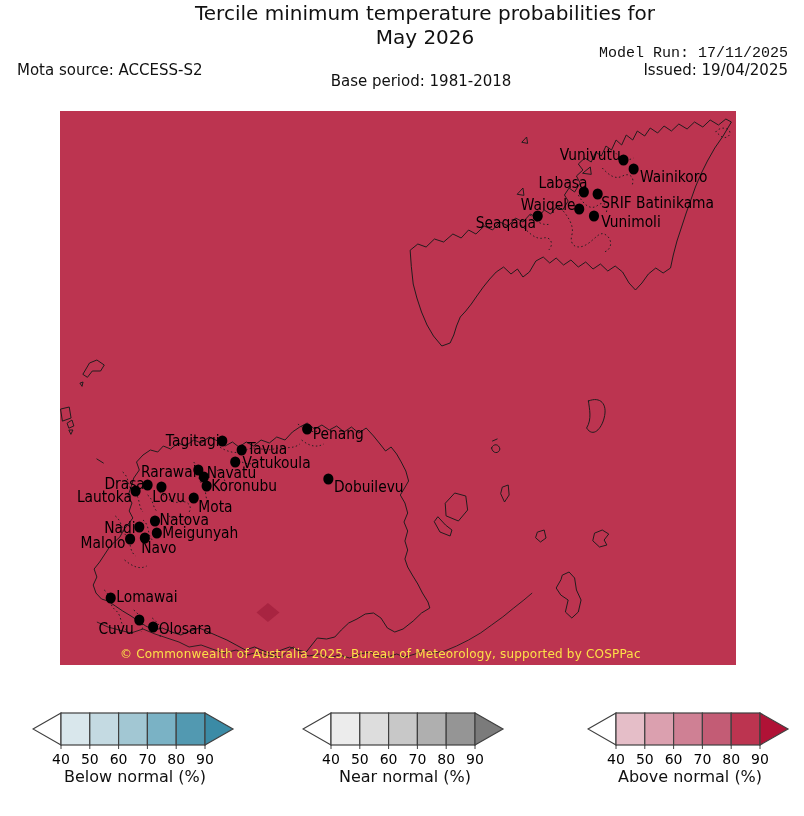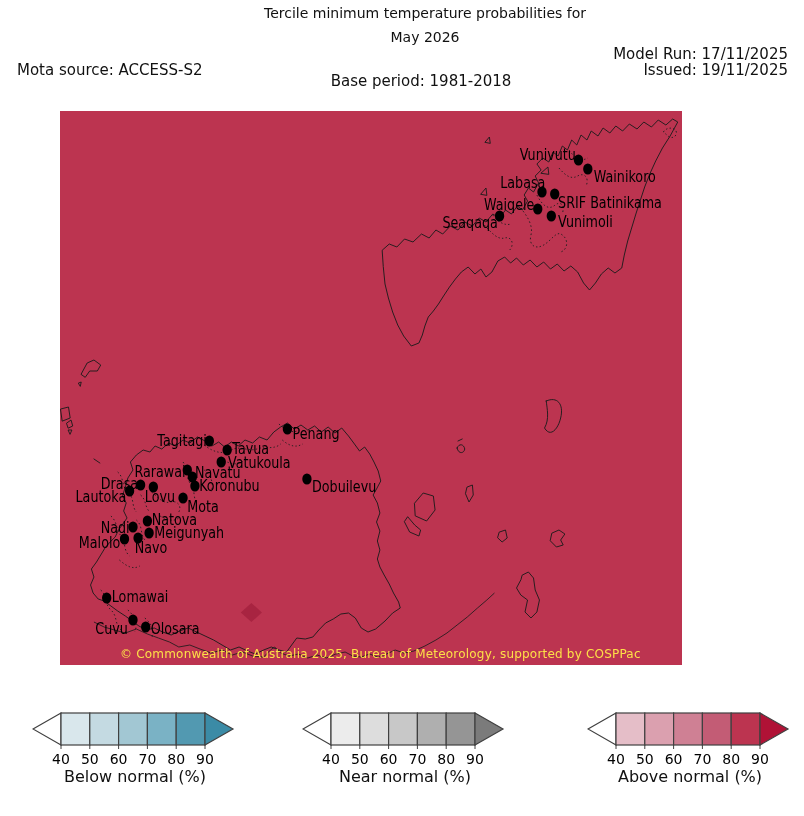--- a/index.html
+++ b/index.html
@@ -1,25 +1,25 @@
 <!DOCTYPE html>
 <html><head>
 <meta charset="utf-8">
 <style>
   html,body{margin:0;padding:0;background:#ffffff;}
   .page{position:relative;width:804px;height:816px;overflow:hidden;background:#ffffff;
         font-family:"DejaVu Sans","Liberation Sans",sans-serif;color:#111;}
   .title{position:absolute;top:1px;left:46px;right:0;text-align:center;
-         font-size:14px;line-height:24px;}
+         font-size:20px;line-height:24px;}
   .meta{position:absolute;font-size:15px;line-height:16px;white-space:nowrap;}
   .meta-source{left:17px;top:62px;}
   .meta-base{left:38px;right:0;text-align:center;top:73px;}
-  .meta-run{right:16px;top:46px;text-align:right;}
+  .meta-run{right:16px;top:46px;text-align:right;font-family:Liberation Mono, monospace;}
   .meta-issued{right:16px;top:62px;text-align:right;}
-  #map{position:absolute;left:60px;top:111px;width:622px;height:554px;}
+  #map{position:absolute;left:60px;top:111px;width:676px;height:554px;}
   #map svg{position:absolute;left:0;top:0;width:100%;height:100%;display:block;}
   .coast{fill:none;stroke:#1b1b1b;stroke-width:1;stroke-linejoin:round;stroke-linecap:round;}
   .reefline{fill:none;stroke:#1b1b1b;stroke-width:0.9;stroke-linejoin:round;}
   .dotted{fill:none;stroke:#1e1e1e;stroke-width:1;stroke-dasharray:1.6 2.6;}
   #towns-layer circle{fill:#000;}
   #towns-layer text{font-size:15px;fill:#000;dominant-baseline:central;
         font-family:"DejaVu Sans","Liberation Sans",sans-serif;}
   .copyright{position:absolute;left:60px;top:536px;font-size:12px;letter-spacing:.2px;
         color:#fde047;white-space:nowrap;}
   .legend-svg{position:absolute;top:706px;width:206px;height:64px;}
@@ -35,21 +35,21 @@
 
 <div class="page">
 
   <div class="title">
     <div>Tercile minimum temperature probabilities for</div>
     <div>May 2026</div>
   </div>
   <div class="meta meta-source">Mota source: ACCESS-S2</div>
   <div class="meta meta-base">Base period: 1981-2018</div>
   <div class="meta meta-run">Model Run: 17/11/2025</div>
-  <div class="meta meta-issued">Issued: 19/11/2025</div>
+  <div class="meta meta-issued">Issued: 19/04/2025</div>
 
   <div id="map" style="background: rgb(188, 52, 80);">
     <svg viewBox="60 111 733 554" preserveAspectRatio="none">
 
       <path class="coast" d="M 440 250
         L 448 244 457 247 466 239 476 242 486 234 495 238 503 230 511 234 520 226 529 230 537 222
           546 226 554 218 562 222 570 214 578 218 585 210 592 214 599 206 605 210 611 201 607 195
           612 188 618 192 624 183 620 176 627 170 622 164 629 158 636 162 641 152 647 156 652 146
           658 150 663 140 669 145 674 135 681 140 686 131 694 136 700 128 708 133 715 126 723 131
           731 124 740 129 748 122 757 127 765 120 774 125 782 119 788 122

